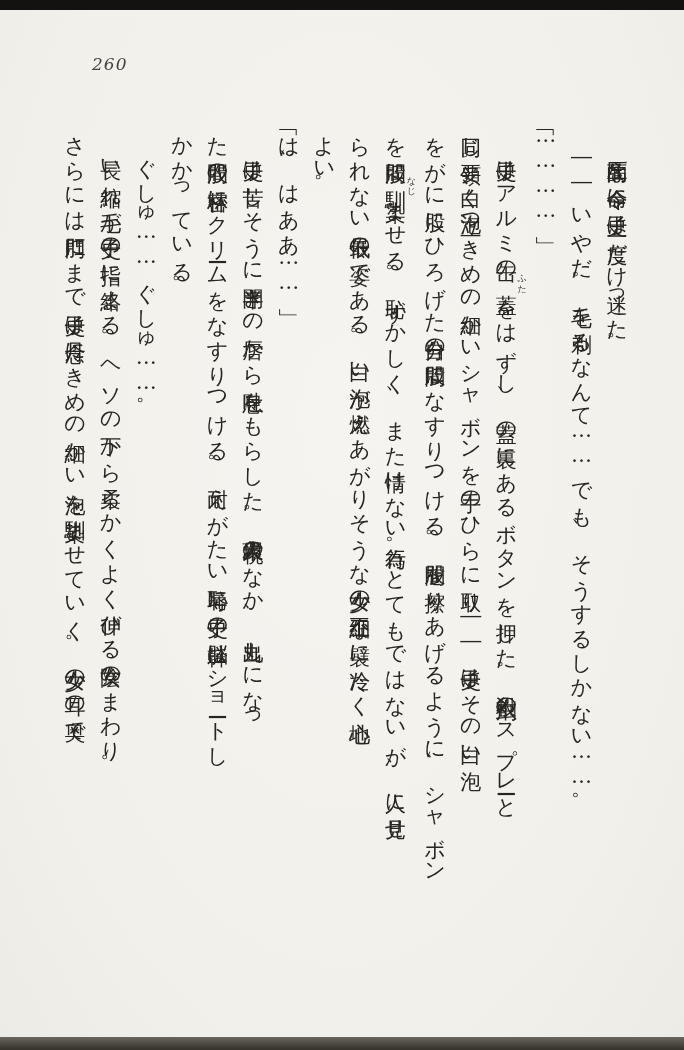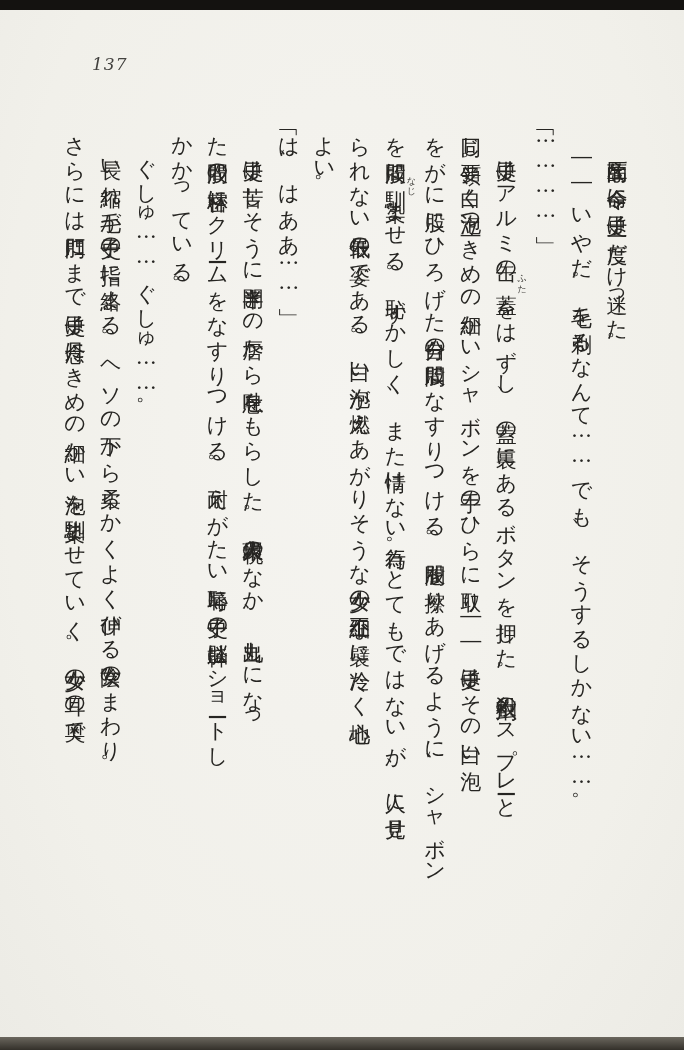--- a/index.html
+++ b/index.html
@@ -61,21 +61,21 @@
     font-size: 9px;
     letter-spacing: 0;
     color: #3a3935;
   }
 </style>
 </head>
 <body>
 
 <div class="page">
   <div class="top-bar" style="background: rgb(20, 18, 16);"></div>
-  <div class="page-number">137</div>
+  <div class="page-number">260</div>
   <div class="text-block">
       <div class="col indent">高圧的な命令に史子は一度だけ迷った。</div>
       <div class="col indent">――いやだ。毛を剃るなんて……でも、そうするしかない……。</div>
       <div class="col">「…………」</div>
       <div class="col indent">史子はアルミ缶の<ruby>蓋<rt>ふた</rt></ruby>をはずし、蓋の裏にあるボタンを押した。殺虫剤のスプレーと</div>
       <div class="col">同じ要領。白く泡立つきめの細かいシャボンを手のひらに取り――史子はその白い泡</div>
       <div class="col">をがに股にひろげた自分の股間になすりつける。股間を擦りあげるように、シャボン</div>
       <div class="col">を股間に<ruby>馴染<rt>なじ</rt></ruby>ませる。恥ずかしく、また情けない行為。とてもではないが、人に見せ</div>
       <div class="col">られない最低の姿である。白い泡が燃えあがりそうな少女の不細工な襞に冷たく心地</div>
       <div class="col">よい。</div>

